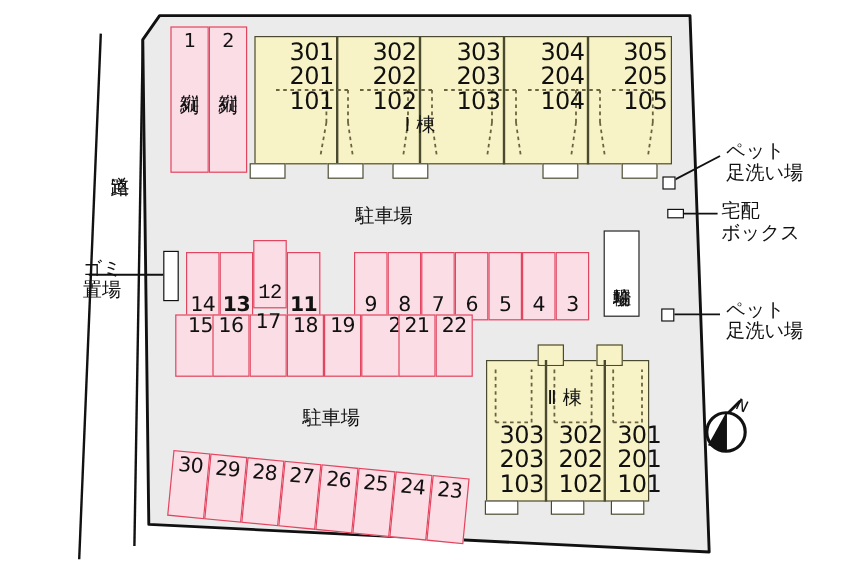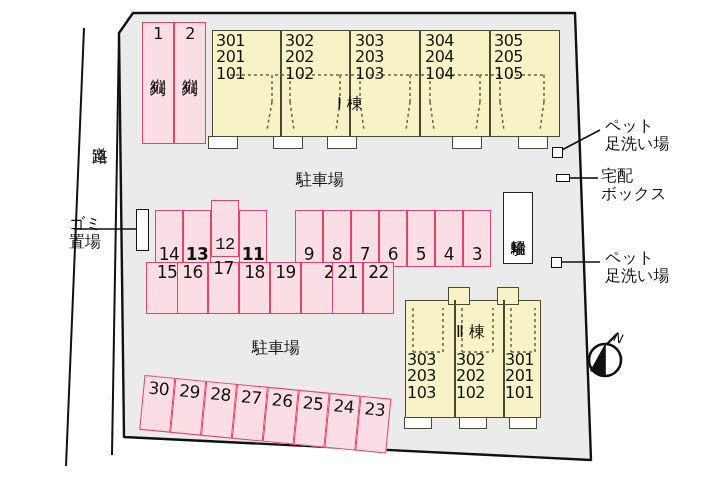--- a/index.html
+++ b/index.html
@@ -18,22 +18,22 @@
          display:flex;align-items:flex-end;justify-content:center;
          color:#111;font-size:17px;line-height:1;}
   .stall span{padding-bottom:3px;letter-spacing:-0.5px;}
   .stall.tandem{display:flex;flex-direction:column;align-items:center;
                 justify-content:flex-start;}
   .stall.tandem .num{font-size:16px;padding-top:3px;padding-bottom:0;}
   .stall.tandem .vert{writing-mode:vertical-rl;text-orientation:upright;
                       font-size:16px;margin-top:24px;letter-spacing:2px;}
   .bldg-body{background:#f7f3c6;border:1.6px solid #4a4a30;box-sizing:border-box;}
   .porch{background:#ffffff;border:1.6px solid #4a4a30;box-sizing:border-box;}
-  .unit-label{position:absolute;font-size:16px;color:#111;letter-spacing:-0.5px;
-              text-align:left;line-height:1.02;}
+  .unit-label{position:absolute;font-size:20px;color:#111;letter-spacing:-0.5px;
+              text-align:right;line-height:1.02;}
 
   
   .jp{position:absolute;color:#111;font-size:15px;line-height:1.05;
       white-space:nowrap;}
   .jp.big{font-size:16px;}
   .vtext{position:absolute;writing-mode:vertical-rl;text-orientation:upright;
          font-size:16px;color:#111;letter-spacing:1px;}
 
   .bike-box{position:absolute;background:#ffffff;border:1.7px solid #222;
             box-sizing:border-box;display:flex;align-items:center;

